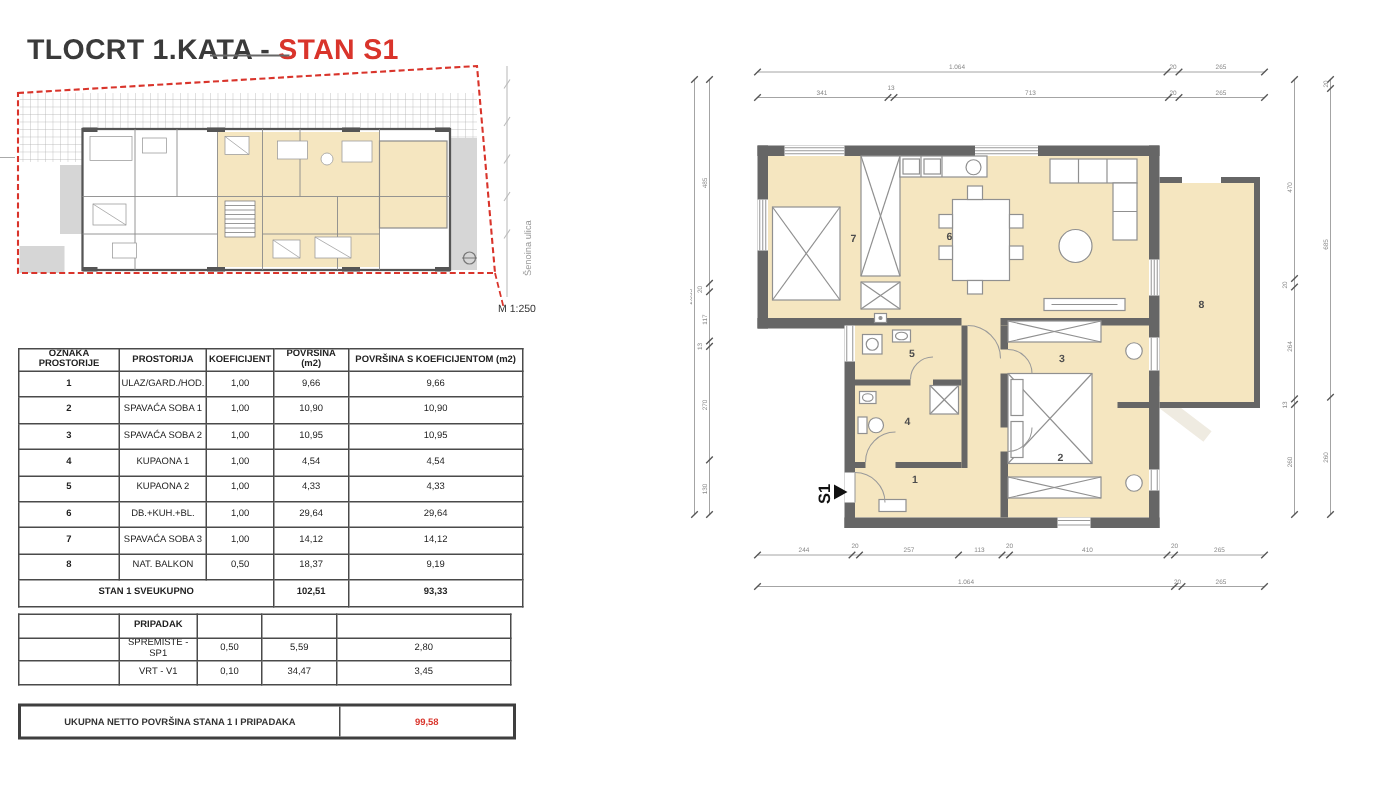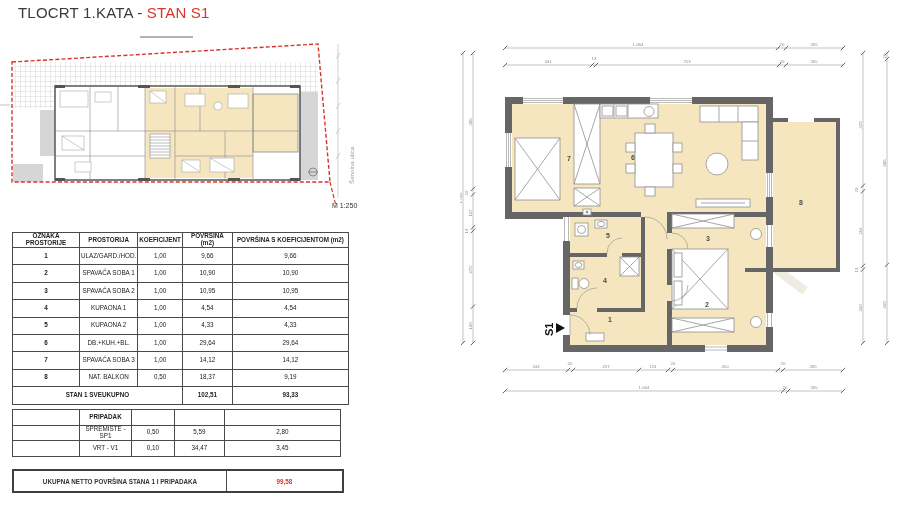--- a/index.html
+++ b/index.html
@@ -1,20 +1,20 @@
 <!DOCTYPE html>
 <html><head>
 <meta charset="utf-8">
 <style>
   html,body{margin:0;padding:0;background:#fff;}
   .page{position:relative;width:919px;height:523px;background:#ffffff;overflow:hidden;
         font-family:"Liberation Sans",sans-serif;color:#333;}
   .pre{white-space:pre;}
   
-  .title{position:absolute;left:18px;top:4px;font-size:15px;font-weight:normal;color:#3a3a3a;letter-spacing:.2px;}
+  .title{position:absolute;left:18px;top:23px;font-size:19px;font-weight:bold;color:#3a3a3a;letter-spacing:.2px;}
   .title .hl{color:#d9342b;}
   
   table.tbl{border-collapse:collapse;table-layout:fixed;position:absolute;left:12px;background:#fff;}
   table.tbl td{border:1px solid #4a4a4a;text-align:center;vertical-align:middle;
                font-size:6.3px;line-height:1.1;padding:0 1px;height:16.4px;overflow:hidden;color:#222;}
   table.main-tbl{top:232px;}
   table.main-tbl td.hdr{font-weight:bold;height:14px;}
   table.prip-tbl{top:409px;}
   table.prip-tbl td{height:14.6px;}
   .bold{font-weight:bold;}

